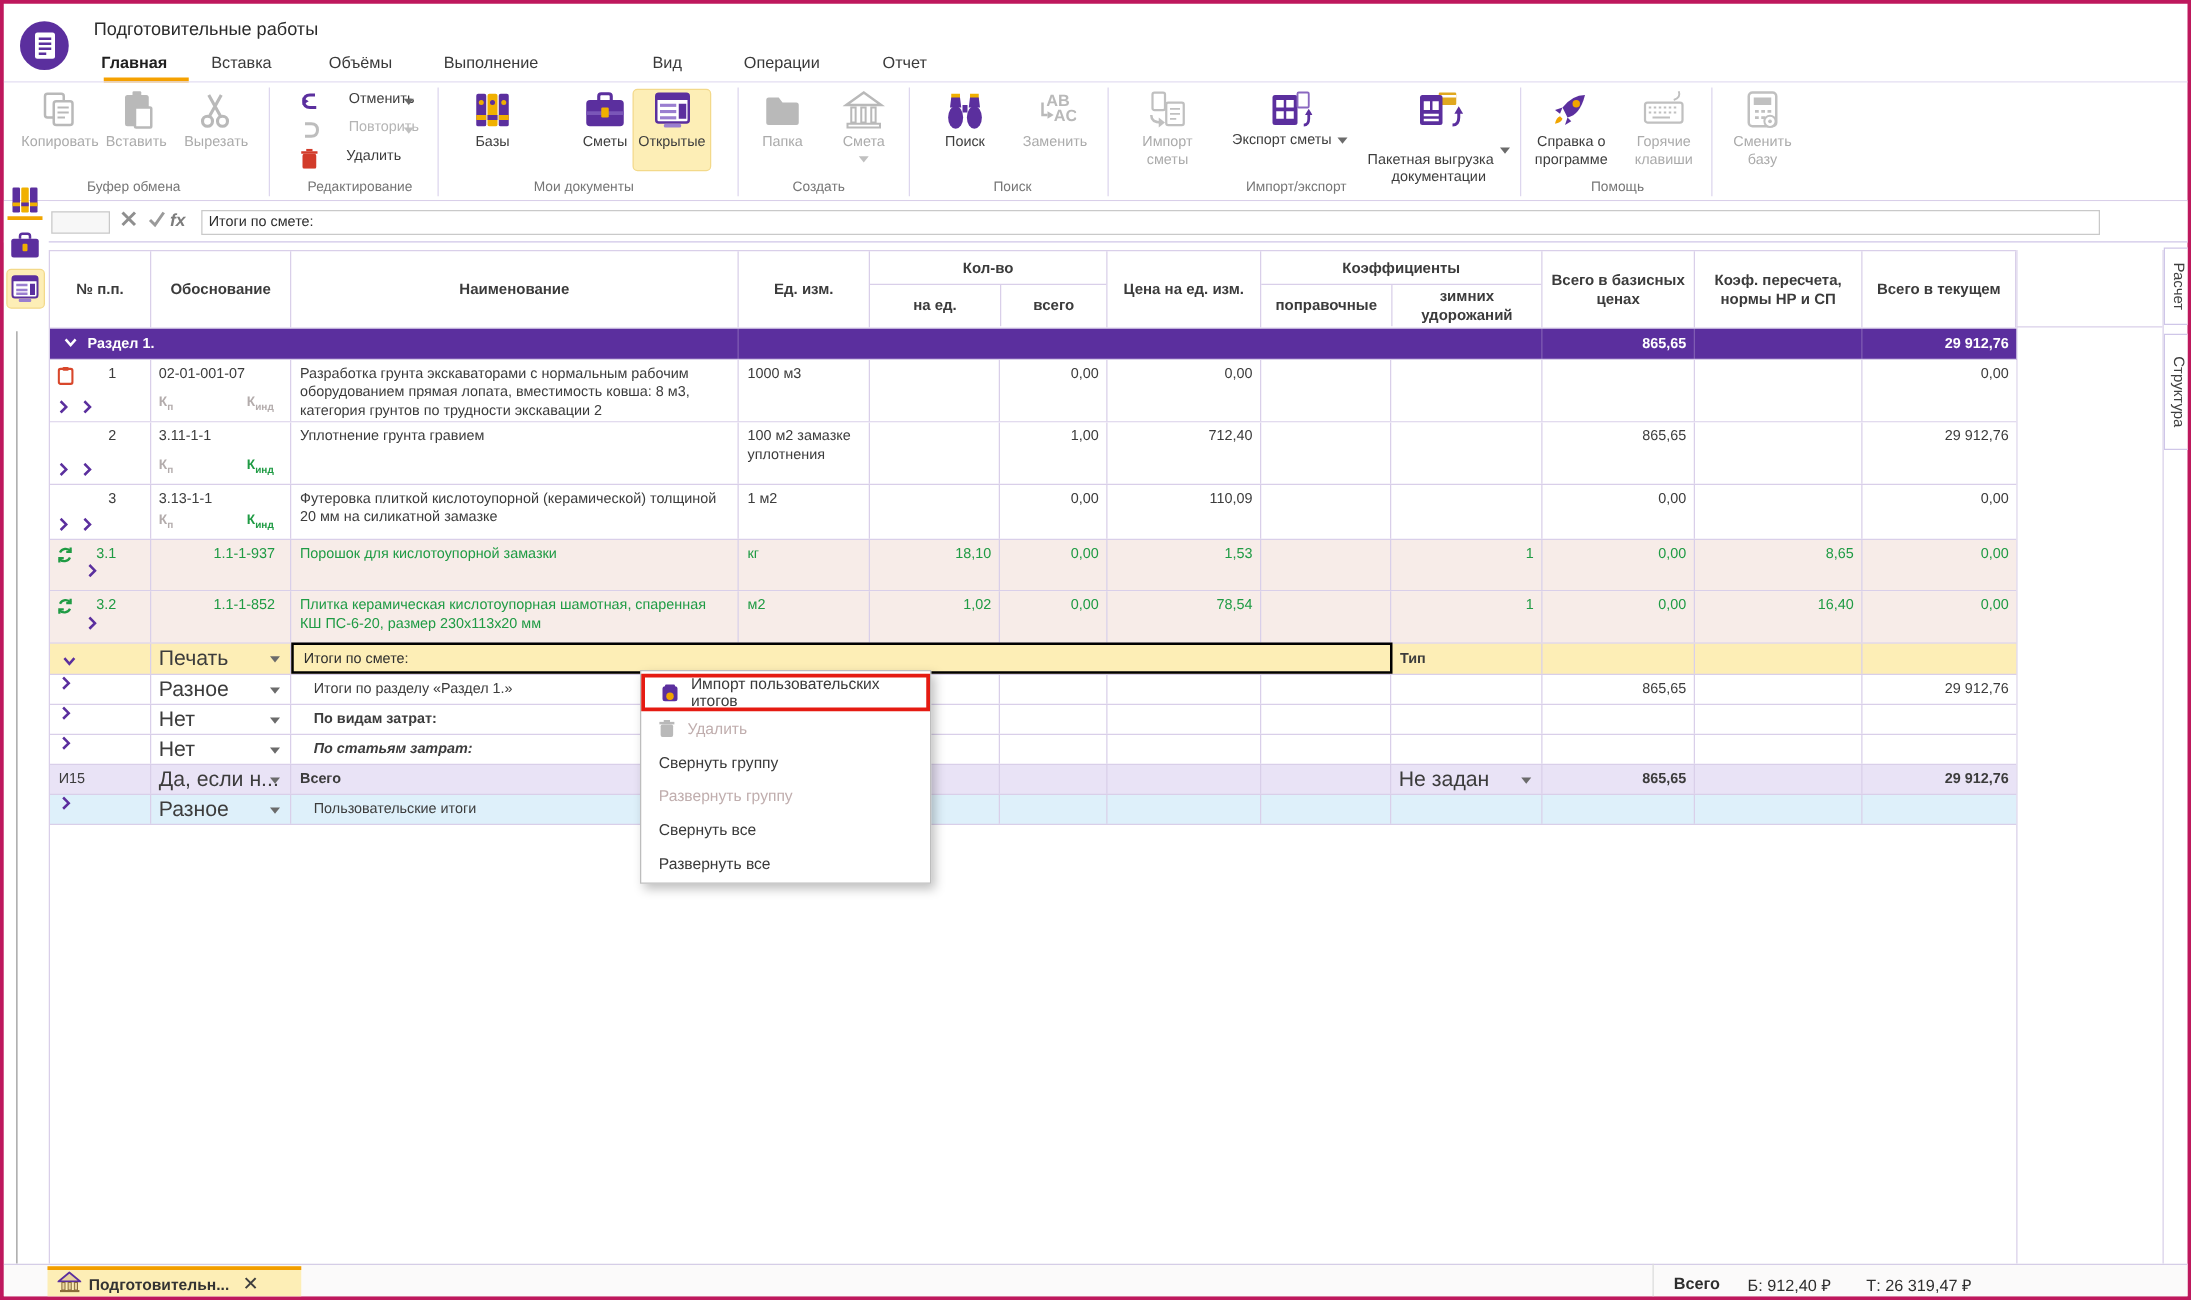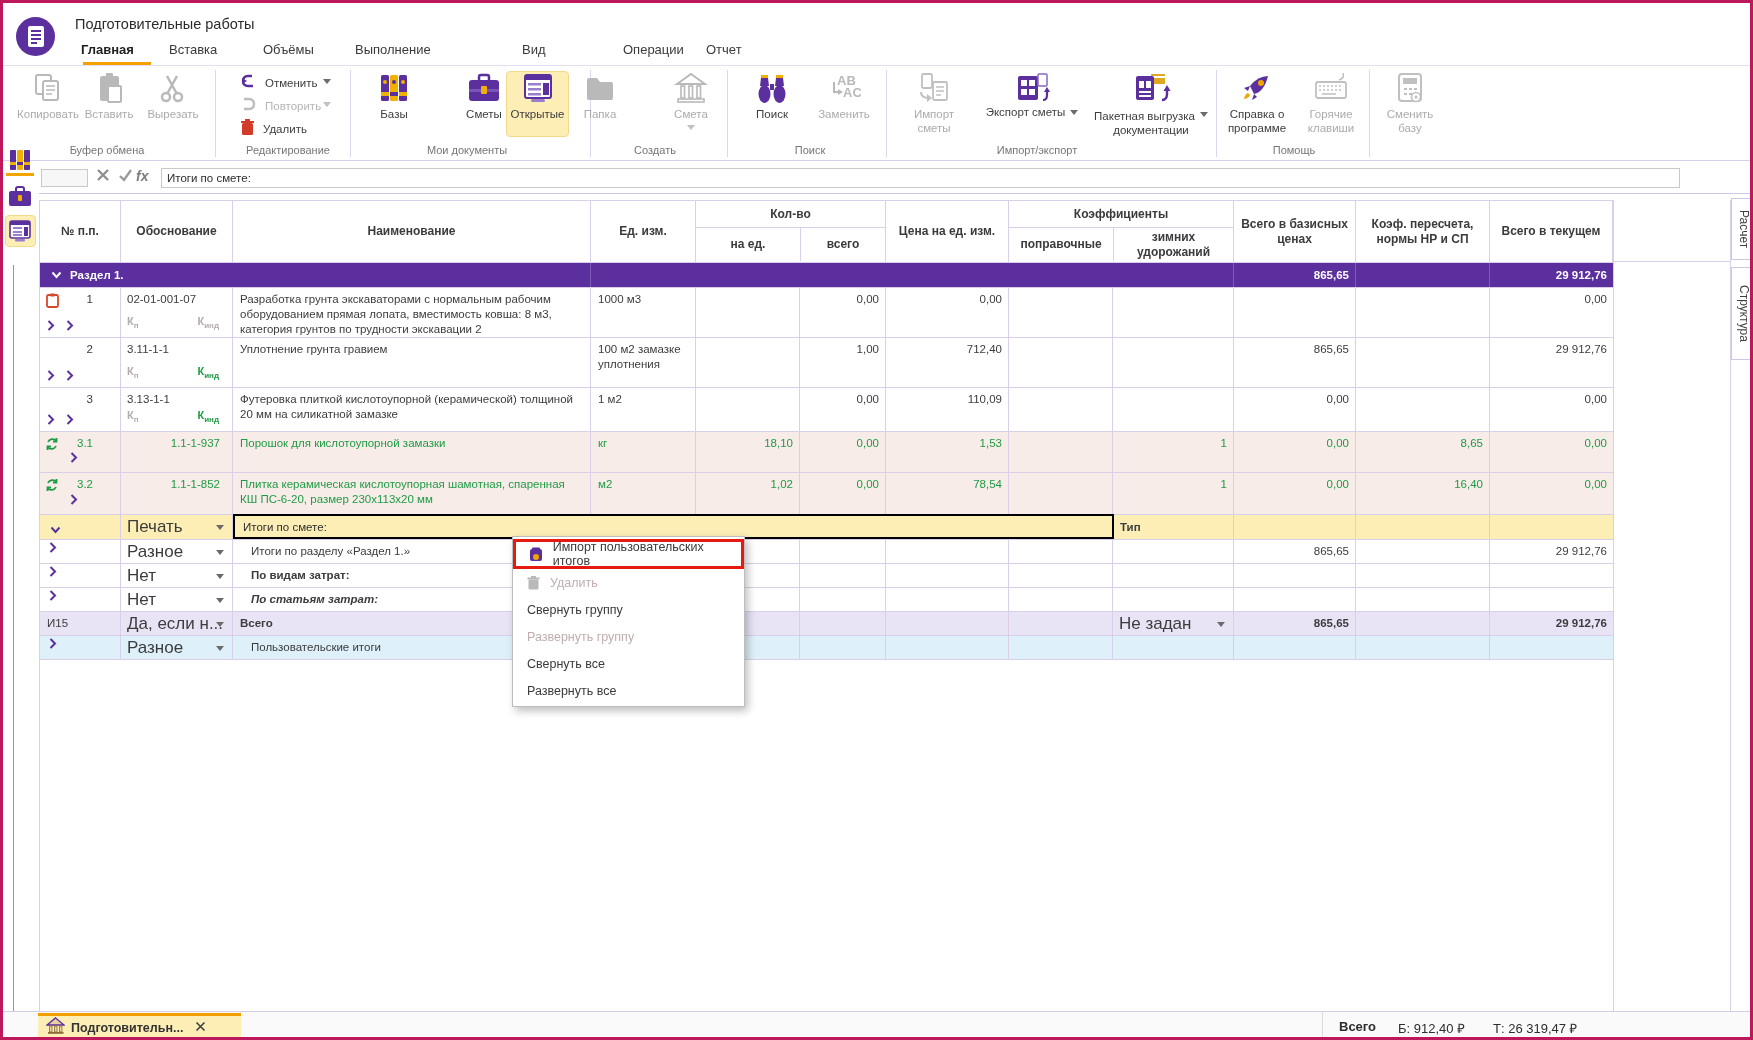--- a/index.html
+++ b/index.html
@@ -13,21 +13,21 @@
 .mtab.act{font-weight:bold;color:#1f1f1f}
 #tabline{left:0;top:62px;width:1753px;height:1px;background:#e4def2}
 #tabunder{left:80px;top:59px;width:68px;height:4px;background:#f5a100}
 
 .rb{position:absolute;top:67px;text-align:center}
 .ric{height:36px;display:flex;align-items:center;justify-content:center}
 .rlbl{font-size:11.5px;color:#3d3d3d;line-height:1.18;margin-top:2px}
 .rlbl.dis{color:#ababab}
 .rgl{position:absolute;top:141px;font-size:11px;color:#767676;text-align:center}
 .rdiv{position:absolute;top:67px;height:87px;width:1px;background:#ddd6ee}
-.srow{position:absolute;display:flex;align-items:center;gap:8px}
+.srow{position:absolute;display:flex;align-items:flex-start;gap:22px}
 .srow .slbl{font-size:11.5px;color:#3d3d3d}
 .srow .slbl.dis{color:#b5b5b5}
 .dar{width:0;height:0;border-left:4px solid transparent;border-right:4px solid transparent;border-top:5px solid #6b6b6b}
 .dar.dis{border-top-color:#c0c0c0}
 #openhl{left:503px;top:68px;width:63px;height:66px;background:#fdeeb6;border:1px solid #f3d98a;border-radius:4px}
 #ribline{left:0;top:157px;width:1753px;height:1px;background:#d9cfe9}
 
 #fbar{left:0;top:158px;width:1753px;height:33px;background:#fff;border-bottom:1px solid #cfc6e8}
 #namebox{left:38px;top:166px;width:47px;height:18px;border:1px solid #c9c9c9;background:#f7f7f7}
 #fx{left:133px;top:165px;font-size:14px;font-weight:bold;font-style:italic;color:#7d7d7d}
@@ -110,21 +110,21 @@
         <rect x="15" y="21" width="10" height="2" fill="#5b2f9e"></rect>
         <rect x="15" y="25" width="6" height="2" fill="#5b2f9e"></rect>
       </svg>
   </div>
   <div class="abs" id="title">Подготовительные работы</div>
   <div class="abs mtab act" style="left:78px">Главная</div>
   <div class="abs mtab" style="left:166px">Вставка</div>
   <div class="abs mtab" style="left:260px">Объёмы</div>
   <div class="abs mtab" style="left:352px">Выполнение</div>
   <div class="abs mtab" style="left:519px">Вид</div>
-  <div class="abs mtab" style="left:620px">Операции</div>
+  <div class="abs mtab" style="left:592px">Операции</div>
   <div class="abs mtab" style="left:703px">Отчет</div>
   <div class="abs" id="tabunder"></div>
   <div class="abs" id="tabline"></div>
 
   <div class="rb" style="left:14px;width:62px">
     <div class="ric">
         <svg width="30" height="32">
           <rect x="3" y="3" width="15" height="19" rx="2" fill="#fff" stroke="#b9b9b9" stroke-width="2"></rect>
           <rect x="10" y="9" width="15" height="19" rx="2" fill="#fff" stroke="#b9b9b9" stroke-width="2"></rect>
           <path d="M13 14h9M13 18h9M13 22h6" stroke="#b9b9b9" stroke-width="1.5"></path>
@@ -220,21 +220,21 @@
           <rect x="7" y="21" width="13" height="2.5" fill="#9a7ed0"></rect>
           <rect x="22" y="11" width="6" height="12" fill="#5b2f9e"></rect>
           <rect x="10" y="27" width="14" height="3" rx="1.5" fill="#9a7ed0"></rect>
         </svg>
       </div>
     <div class="rlbl">Открытые</div>
   </div>
   <div class="rgl" style="left:384px;width:160px">Мои документы</div>
   <div class="rdiv" style="left:587px"></div>
 
-  <div class="rb" style="left:566px;width:62px">
+  <div class="rb" style="left:592px;width:62px">
     <div class="ric">
         <svg width="32" height="32">
           <path d="M3 8 a2 2 0 0 1 2-2 h8 l3 4 h11 a2 2 0 0 1 2 2 v14 a2 2 0 0 1-2 2 H5 a2 2 0 0 1-2-2 Z" fill="#b9b9b9"></path>
         </svg>
       </div>
     <div class="rlbl dis">Папка</div>
   </div>
   <div class="rb" style="left:657px;width:62px">
     <div class="ric">
         <svg width="34" height="32">
@@ -319,21 +319,21 @@
           <rect x="5" y="4" width="18" height="24" rx="2" fill="#5b2f9e"></rect>
           <rect x="8" y="9" width="5" height="7" fill="#fff"></rect>
           <rect x="15" y="9" width="5" height="7" fill="#fff"></rect>
           <rect x="8" y="19" width="12" height="2" fill="#fff"></rect>
           <rect x="8" y="23" width="12" height="2" fill="#fff"></rect>
           <path d="M31 28 q5 0 5-6 v-4" fill="none" stroke="#5b2f9e" stroke-width="2.4"></path>
           <path d="M32.5 19 l3.5-6 3.5 6 Z" fill="#5b2f9e"></path>
         </svg>
       </div>
     <div style="display:flex;align-items:center;justify-content:center;gap:5px">
-        <span class="rlbl" style="margin-top:4px">Пакетная выгрузка</span>
+        <span class="rlbl" style="margin-top:16px">Пакетная выгрузка</span>
         <span class="dar"></span>
       </div>
     <div class="rlbl" style="margin-top:0">документации</div>
   </div>
   <div class="rgl" style="left:964px;width:140px">Импорт/экспорт</div>
   <div class="rdiv" style="left:1213px"></div>
 
   <div class="rb" style="left:1216px;width:76px">
     <div class="ric">
         <svg width="34" height="32">

